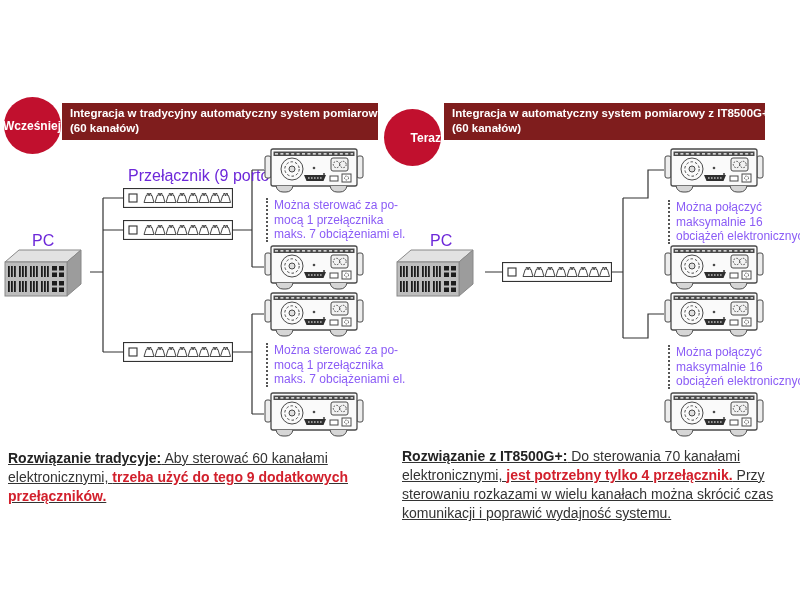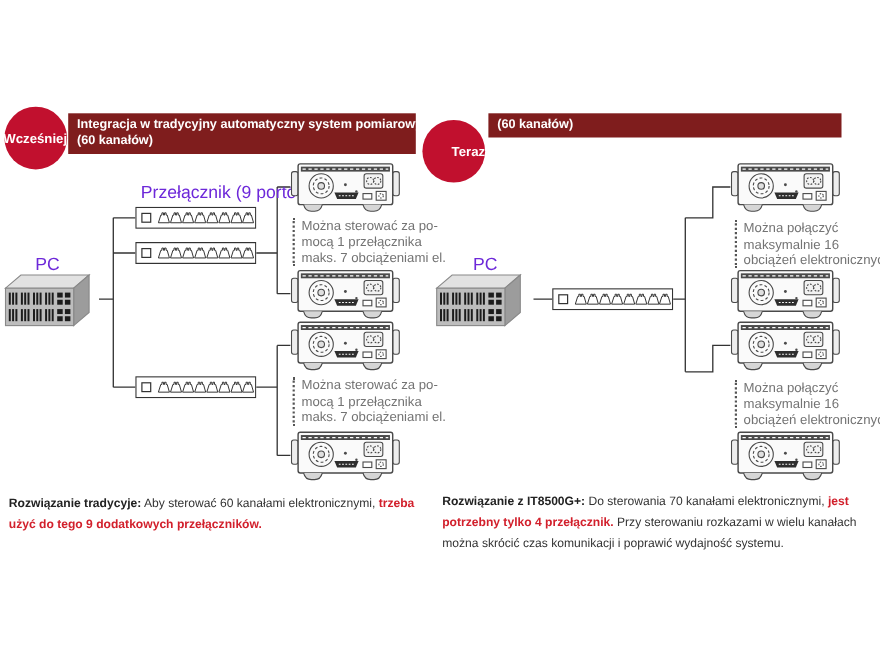--- a/index.html
+++ b/index.html
@@ -17,24 +17,24 @@
   
   .hdr{
     background:#7f1d1d;color:#fff;font-weight:bold;font-size:11.5px;
     line-height:15px;padding:3px 8px 4px 8px;white-space:nowrap;
   }
   
   .lbl{font-size:16px;color:#6d28d9;white-space:nowrap;}
   
   .note{
     border-left:2px dotted #555;padding-left:6px;font-size:12px;line-height:14.5px;
-    color:#737373;white-space:nowrap;
-  }
-  
-  .summary{font-size:11px;line-height:19px;color:#333;}
+    color:#8b5cf6;white-space:nowrap;
+  }
+  
+  .summary{font-size:14px;line-height:19px;color:#333;text-decoration:underline;}
   .summary b{color:#222;}
   .summary .red{color:#d2202c;font-weight:bold;}
   svg{display:block;}
   .icon-wrap{line-height:0;}
 </style>
 </head>
 <body>
 
 <div id="canvas">
 
@@ -195,20 +195,21 @@
   </div>
 
   <div class="abs summary" style="left:8px;top:449px;width:386px">
     <b>Rozwiązanie tradycyje:</b><span> Aby sterować 60 kanałami elektronicznymi, </span><span class="red">trzeba użyć do tego 9 dodatkowych przełączników.</span>
   </div>
 
   <div class="abs badge" style="left:384px;top:109px">
     <span>Teraz</span>
   </div>
   <div class="abs hdr" style="left:444px;top:103px;width:305px">
+    <div>Integracja w automatyczny system pomiarowy z IT8500G+</div>
     <div>(60 kanałów)</div>
   </div>
 
   <div class="abs lbl" style="left:430px;top:232px">PC</div>
   <div class="abs icon-wrap" style="left:395px;top:246px">
     <svg width="90" height="52">
         <use href="#sym-pc"></use>
       </svg>
   </div>
   <div class="abs icon-wrap" style="left:502px;top:262px">

